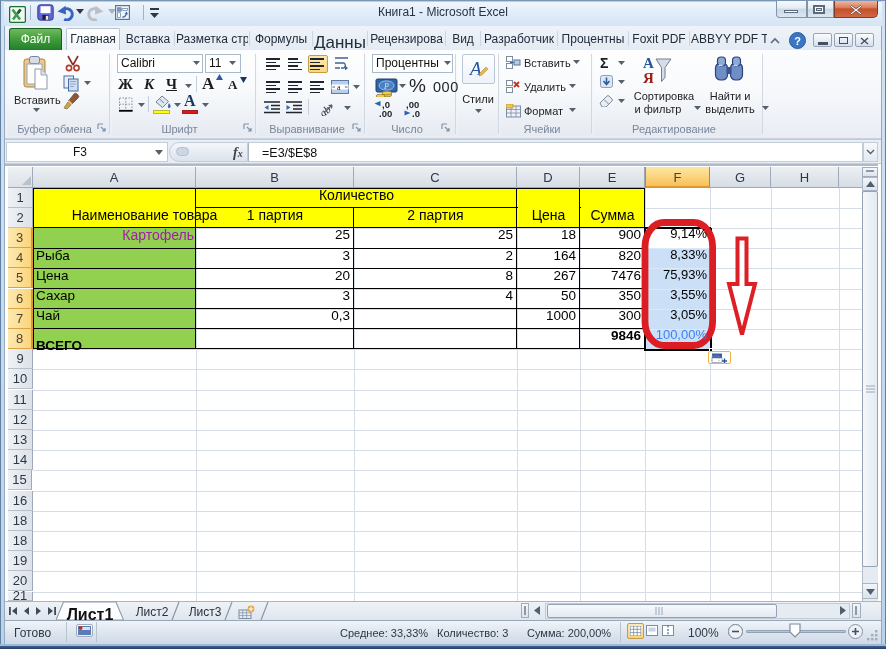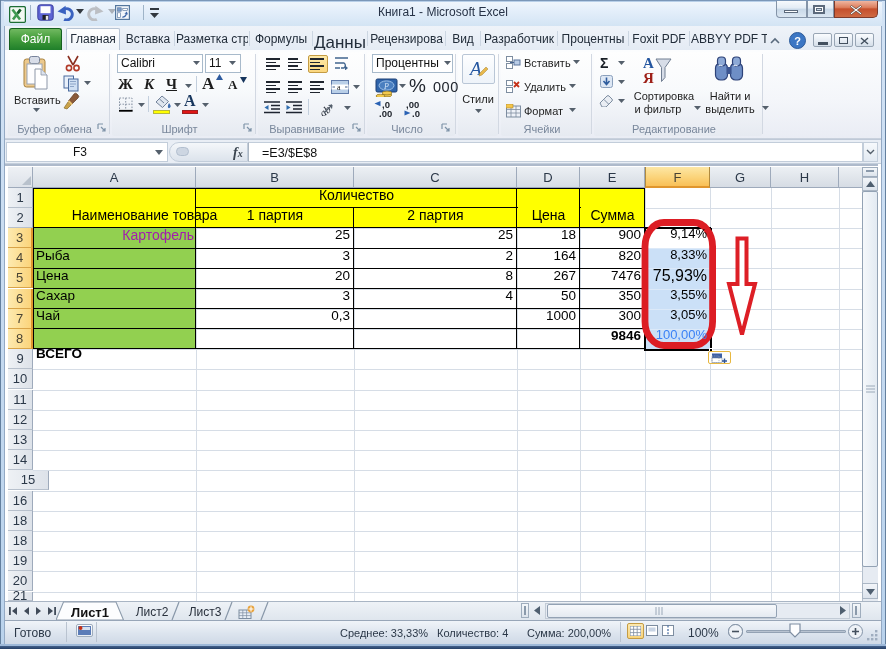--- a/index.html
+++ b/index.html
@@ -412,21 +412,21 @@
 <div style="position:absolute;left:8px;top:268.3px;width:25px;height:20.2px;background:linear-gradient(90deg,#fdeab0,#fbd47b);border-right:2px solid #e0962e;border-bottom:1px solid #d9a448;color:#4a4434;text-align:center;font-size:13px;line-height:19.2px;">5</div>
 <div style="position:absolute;left:8px;top:288.5px;width:25px;height:20.2px;background:linear-gradient(90deg,#fdeab0,#fbd47b);border-right:2px solid #e0962e;border-bottom:1px solid #d9a448;color:#4a4434;text-align:center;font-size:13px;line-height:19.2px;">6</div>
 <div style="position:absolute;left:8px;top:308.7px;width:25px;height:20.2px;background:linear-gradient(90deg,#fdeab0,#fbd47b);border-right:2px solid #e0962e;border-bottom:1px solid #d9a448;color:#4a4434;text-align:center;font-size:13px;line-height:19.2px;">7</div>
 <div style="position:absolute;left:8px;top:328.9px;width:25px;height:20.2px;background:linear-gradient(90deg,#fdeab0,#fbd47b);border-right:2px solid #e0962e;border-bottom:1px solid #d9a448;color:#4a4434;text-align:center;font-size:13px;line-height:19.2px;">8</div>
 <div style="position:absolute;left:8px;top:349.1px;width:25px;height:20.2px;background:linear-gradient(90deg,#eef1f5,#dde2e9);border-right:1px solid #9eaabb;border-bottom:1px solid #b7c0cc;color:#2b3848;text-align:center;font-size:13px;line-height:19.2px;">9</div>
 <div style="position:absolute;left:8px;top:369.29999999999995px;width:25px;height:20.2px;background:linear-gradient(90deg,#eef1f5,#dde2e9);border-right:1px solid #9eaabb;border-bottom:1px solid #b7c0cc;color:#2b3848;text-align:center;font-size:13px;line-height:19.2px;">10</div>
 <div style="position:absolute;left:8px;top:389.5px;width:25px;height:20.2px;background:linear-gradient(90deg,#eef1f5,#dde2e9);border-right:1px solid #9eaabb;border-bottom:1px solid #b7c0cc;color:#2b3848;text-align:center;font-size:13px;line-height:19.2px;">11</div>
 <div style="position:absolute;left:8px;top:409.7px;width:25px;height:20.2px;background:linear-gradient(90deg,#eef1f5,#dde2e9);border-right:1px solid #9eaabb;border-bottom:1px solid #b7c0cc;color:#2b3848;text-align:center;font-size:13px;line-height:19.2px;">12</div>
 <div style="position:absolute;left:8px;top:429.9px;width:25px;height:20.2px;background:linear-gradient(90deg,#eef1f5,#dde2e9);border-right:1px solid #9eaabb;border-bottom:1px solid #b7c0cc;color:#2b3848;text-align:center;font-size:13px;line-height:19.2px;">13</div>
 <div style="position:absolute;left:8px;top:450.09999999999997px;width:25px;height:20.2px;background:linear-gradient(90deg,#eef1f5,#dde2e9);border-right:1px solid #9eaabb;border-bottom:1px solid #b7c0cc;color:#2b3848;text-align:center;font-size:13px;line-height:19.2px;">14</div>
-<div style="position:absolute;left:8px;top:470.3px;width:41px;height:20.2px;background:linear-gradient(90deg,#eef1f5,#dde2e9);border-right:1px solid #9eaabb;border-bottom:1px solid #b7c0cc;color:#2b3848;text-align:center;font-size:13px;line-height:19.2px;">15</div>
+<div style="position:absolute;left:8px;top:470.3px;width:24px;height:20.2px;background:linear-gradient(90deg,#eef1f5,#dde2e9);border-right:1px solid #9eaabb;border-bottom:1px solid #b7c0cc;color:#2b3848;text-align:center;font-size:13px;line-height:19.2px;">15</div>
 <div style="position:absolute;left:8px;top:490.5px;width:25px;height:20.2px;background:linear-gradient(90deg,#eef1f5,#dde2e9);border-right:1px solid #9eaabb;border-bottom:1px solid #b7c0cc;color:#2b3848;text-align:center;font-size:13px;line-height:19.2px;">16</div>
 <div style="position:absolute;left:8px;top:510.7px;width:25px;height:20.2px;background:linear-gradient(90deg,#eef1f5,#dde2e9);border-right:1px solid #9eaabb;border-bottom:1px solid #b7c0cc;color:#2b3848;text-align:center;font-size:13px;line-height:19.2px;">18</div>
 <div style="position:absolute;left:8px;top:530.9px;width:25px;height:20.2px;background:linear-gradient(90deg,#eef1f5,#dde2e9);border-right:1px solid #9eaabb;border-bottom:1px solid #b7c0cc;color:#2b3848;text-align:center;font-size:13px;line-height:19.2px;">18</div>
 <div style="position:absolute;left:8px;top:551.0999999999999px;width:25px;height:20.2px;background:linear-gradient(90deg,#eef1f5,#dde2e9);border-right:1px solid #9eaabb;border-bottom:1px solid #b7c0cc;color:#2b3848;text-align:center;font-size:13px;line-height:19.2px;">19</div>
 <div style="position:absolute;left:8px;top:571.3px;width:25px;height:20.2px;background:linear-gradient(90deg,#eef1f5,#dde2e9);border-right:1px solid #9eaabb;border-bottom:1px solid #b7c0cc;color:#2b3848;text-align:center;font-size:13px;line-height:19.2px;">20</div>
 <div style="position:absolute;left:8px;top:591.5px;width:25px;height:9.5px;background:linear-gradient(90deg,#eef1f5,#dde2e9);border-right:1px solid #9eaabb;border-bottom:1px solid #b7c0cc;color:#2b3848;text-align:center;font-size:13px;line-height:8.5px;">21</div>
 <div style="position:absolute;left:195.5px;top:187.5px;width:1px;height:413.5px;background:#d6dde6;"></div>
 <div style="position:absolute;left:353.5px;top:187.5px;width:1px;height:413.5px;background:#d6dde6;"></div>
 <div style="position:absolute;left:516.5px;top:187.5px;width:1px;height:413.5px;background:#d6dde6;"></div>
 <div style="position:absolute;left:579.5px;top:187.5px;width:1px;height:413.5px;background:#d6dde6;"></div>
@@ -499,21 +499,21 @@
 <div style="position:absolute;left:580px;top:267.8px;width:61px;font-size:13.5px;color:#000;white-space:nowrap;overflow:hidden;text-align:right;">7476</div>
 <div style="position:absolute;left:36px;top:288.0px;width:158px;font-size:13.5px;color:#000;white-space:nowrap;overflow:hidden;text-align:left;">Сахар</div>
 <div style="position:absolute;left:196px;top:288.0px;width:154px;font-size:13.5px;color:#000;white-space:nowrap;overflow:hidden;text-align:right;">3</div>
 <div style="position:absolute;left:354px;top:288.0px;width:159px;font-size:13.5px;color:#000;white-space:nowrap;overflow:hidden;text-align:right;">4</div>
 <div style="position:absolute;left:517px;top:288.0px;width:59px;font-size:13.5px;color:#000;white-space:nowrap;overflow:hidden;text-align:right;">50</div>
 <div style="position:absolute;left:580px;top:288.0px;width:61px;font-size:13.5px;color:#000;white-space:nowrap;overflow:hidden;text-align:right;">350</div>
 <div style="position:absolute;left:36px;top:308.2px;width:158px;font-size:13.5px;color:#000;white-space:nowrap;overflow:hidden;text-align:left;">Чай</div>
 <div style="position:absolute;left:196px;top:308.2px;width:154px;font-size:13.5px;color:#000;white-space:nowrap;overflow:hidden;text-align:right;">0,3</div>
 <div style="position:absolute;left:517px;top:308.2px;width:59px;font-size:13.5px;color:#000;white-space:nowrap;overflow:hidden;text-align:right;">1000</div>
 <div style="position:absolute;left:580px;top:308.2px;width:61px;font-size:13.5px;color:#000;white-space:nowrap;overflow:hidden;text-align:right;">300</div>
-<div style="position:absolute;left:36px;top:346px;width:160px;font-size:13.5px;color:#000;white-space:nowrap;overflow:hidden;text-align:left;font-weight:bold;">ВСЕГО</div>
+<div style="position:absolute;left:36px;top:338px;width:160px;font-size:13.5px;color:#000;white-space:nowrap;overflow:hidden;text-align:left;font-weight:bold;">ВСЕГО</div>
 <div style="position:absolute;left:580px;top:328.4px;width:61px;font-size:13.5px;color:#000;white-space:nowrap;overflow:hidden;text-align:right;font-weight:bold;">9846</div>
 <div style="position:absolute;left:645px;top:248.1px;width:65px;height:101.00000000000003px;background:#cbe0f7;"></div>
 <div style="position:absolute;left:644px;top:226.9px;width:67px;height:2.0px;background:#000;"></div>
 <div style="position:absolute;left:644px;top:348.6px;width:67px;height:2.0px;background:#000;"></div>
 <div style="position:absolute;left:644px;top:227.9px;width:2px;height:121.20000000000002px;background:#000;"></div>
 <div style="position:absolute;left:709.5px;top:227.9px;width:2.0px;height:121.20000000000002px;background:#000;"></div>
 <div style="position:absolute;left:646px;top:248.1px;width:63px;height:1.0px;background:#dce9f8;"></div>
 <div style="position:absolute;left:646px;top:268.3px;width:63px;height:1.0px;background:#dce9f8;"></div>
 <div style="position:absolute;left:646px;top:288.5px;width:63px;height:1.0px;background:#dce9f8;"></div>
 <div style="position:absolute;left:646px;top:308.7px;width:63px;height:1.0px;background:#dce9f8;"></div>
@@ -527,21 +527,21 @@
     <path d="M13.5 5.5 v5 M11 8 h5" stroke="#2f5496" stroke-width="1.4"></path>
   </svg>
 <svg style="position:absolute;left:636px;top:210px;width:88px;height:142px;" viewBox="0 0 88 142">
     <rect x="9" y="12.5" width="67.6" height="123" rx="19" ry="24" fill="none" stroke="#dc1d24" stroke-width="6.8"></rect>
   </svg>
 <svg style="position:absolute;left:726px;top:232px;width:34px;height:108px;" viewBox="0 0 34 108">
     <path d="M11.5 6.4 H20.5 V52 H29 L16 102.5 L3 52 H11.5 Z" fill="#fff" stroke="#dd1f26" stroke-width="4" stroke-linejoin="miter"></path>
   </svg>
 <div style="position:absolute;left:625px;top:226.4px;width:82px;font-size:13px;color:#000;white-space:nowrap;text-align:right;">9,14%</div>
 <div style="position:absolute;left:625px;top:246.6px;width:82px;font-size:13px;color:#000;white-space:nowrap;text-align:right;">8,33%</div>
-<div style="position:absolute;left:625px;top:266.8px;width:82px;font-size:16px;color:#000;white-space:nowrap;text-align:right;">75,93%</div>
+<div style="position:absolute;left:625px;top:266.8px;width:82px;font-size:13px;color:#000;white-space:nowrap;text-align:right;">75,93%</div>
 <div style="position:absolute;left:625px;top:287.0px;width:82px;font-size:13px;color:#000;white-space:nowrap;text-align:right;">3,55%</div>
 <div style="position:absolute;left:625px;top:307.2px;width:82px;font-size:13px;color:#000;white-space:nowrap;text-align:right;">3,05%</div>
 <div style="position:absolute;left:625px;top:327.4px;width:82px;font-size:13px;color:#3b82f6;white-space:nowrap;text-align:right;">100,00%</div>
 <div style="position:absolute;left:862px;top:166.5px;width:16px;height:434px;background:#e6ebf2;border-left:1px solid #b4bfcc;"></div>
 <div style="position:absolute;left:862px;top:166.5px;width:16px;height:10px;background:linear-gradient(#f4f7fa,#dde4ec);border:1px solid #9fadbd;"></div>
 <div style="position:absolute;left:866px;top:170px;width:8px;height:2px;background:#8b9aab;"></div>
 <div style="position:absolute;left:862px;top:177px;width:16px;height:14px;background:linear-gradient(#f2f5f9,#dce3ec);border:1px solid #aab6c4;"></div>
 <svg style="position:absolute;left:866px;top:181px;width:9px;height:6px;" viewBox="0 0 9 6">
     <path d="M4.5 0 L9 6 H0 Z" fill="#4f5f70"></path>
   </svg>
@@ -581,21 +581,21 @@
     <path d="M1 7.8 h12 M1 10.6 h12 M4.8 5 v8.5 M8.6 5 v8.5" stroke="#7d8da0" stroke-width="0.7"></path>
     <circle cx="13" cy="4" r="3.4" fill="#e8a33d"></circle>
     <path d="M13 1.6 v4.8 M10.6 4 h4.8" stroke="#fff" stroke-width="1.1"></path>
   </svg>
 <svg style="position:absolute;left:260px;top:602px;width:12px;height:18px;" viewBox="0 0 12 18">
     <path d="M1 18 L8 0" stroke="#8796a8" stroke-width="1.2"></path>
   </svg>
 <svg style="position:absolute;left:56px;top:601px;width:68px;height:19px;" viewBox="0 0 68 19">
     <path d="M0 19 L7.5 1 H60 L67.5 19 Z" fill="#fcfdfe" stroke="#8d9cac" stroke-width="1.1"></path>
   </svg>
-<div style="position:absolute;left:64px;top:606px;width:52px;font-size:13px;color:#111;white-space:nowrap;line-height:1.15;text-align:center;font-weight:bold;">Лист1</div>
+<div style="position:absolute;left:64px;top:606px;width:52px;font-size:16px;color:#111;white-space:nowrap;line-height:1.15;text-align:center;font-weight:bold;">Лист1</div>
 <div style="position:absolute;left:521px;top:603px;width:8px;height:15px;background:linear-gradient(#f4f7fa,#dde4ec);border:1px solid #9fadbd;"></div>
 <div style="position:absolute;left:524px;top:606px;width:2px;height:9px;background:#8b9aab;"></div>
 <svg style="position:absolute;left:533px;top:606px;width:9px;height:9px;" viewBox="0 0 9 9">
     <path d="M7 0 L1 4.5 L7 9 Z" fill="#4f5f70"></path>
   </svg>
 <div style="position:absolute;left:545px;top:603px;width:305px;height:16px;background:#e6ebf2;border:1px solid #c2cbd6;"></div>
 <div style="position:absolute;left:547px;top:604px;width:230px;height:14px;background:linear-gradient(#f7f9fc,#e4eaf1);border:1px solid #93a2b4;border-radius:2px;"></div>
 <svg style="position:absolute;left:655px;top:607px;width:9px;height:8px;" viewBox="0 0 9 8">
     <path d="M1 0 v8 M4 0 v8 M7 0 v8" stroke="#9aa8b8" stroke-width="1"></path>
   </svg>
@@ -608,21 +608,21 @@
 <div style="position:absolute;left:14px;top:627px;font-size:12px;color:#2b3848;white-space:nowrap;line-height:1.15;">Готово</div>
 <div style="position:absolute;left:66px;top:622px;width:1px;height:20px;background:#b9c3d0;"></div>
 <div style="position:absolute;left:76px;top:624px;width:17px;height:13px;background:linear-gradient(#fdfdfe,#e8edf4);border:1px solid #9fadbd;border-radius:2px;"></div>
 <svg style="position:absolute;left:78px;top:626px;width:13px;height:9px;" viewBox="0 0 13 9">
     <rect x="0" y="0" width="13" height="9" fill="#5a7cb8"></rect>
     <rect x="1" y="1" width="11" height="3" fill="#d5e0f0"></rect>
     <circle cx="2.5" cy="2" r="2" fill="#c43018"></circle>
   </svg>
 <div style="position:absolute;left:96px;top:622px;width:1px;height:20px;background:#b9c3d0;"></div>
 <div style="position:absolute;left:340px;top:627px;font-size:11px;color:#2b3848;white-space:nowrap;line-height:1.15;">Среднее: 33,33%</div>
-<div style="position:absolute;left:437px;top:627px;font-size:11px;color:#2b3848;white-space:nowrap;line-height:1.15;">Количество: 4</div>
+<div style="position:absolute;left:437px;top:627px;font-size:11px;color:#2b3848;white-space:nowrap;line-height:1.15;">Количество: 3</div>
 <div style="position:absolute;left:527px;top:627px;font-size:11px;color:#2b3848;white-space:nowrap;line-height:1.15;">Сумма: 200,00%</div>
 <div style="position:absolute;left:620px;top:622px;width:1px;height:20px;background:#b9c3d0;"></div>
 <div style="position:absolute;left:627px;top:623px;width:17px;height:16px;background:linear-gradient(#fce8b0,#f8d37a);border:1px solid #c49c44;border-radius:2px;"></div>
 <svg style="position:absolute;left:630px;top:626px;width:11px;height:10px;" viewBox="0 0 11 10">
     <rect x="0" y="0" width="11" height="10" fill="#fff" stroke="#7d8da0"></rect>
     <path d="M0 3.3 h11 M0 6.6 h11 M3.6 0 v10 M7.2 0 v10" stroke="#7d8da0" stroke-width="0.8"></path>
   </svg>
 <svg style="position:absolute;left:646px;top:625px;width:13px;height:12px;" viewBox="0 0 13 12">
     <rect x="0.5" y="0.5" width="11" height="10" fill="#fff" stroke="#7d8da0"></rect>
     <rect x="2.5" y="2.5" width="7" height="4" fill="#c8d4e4"></rect>

